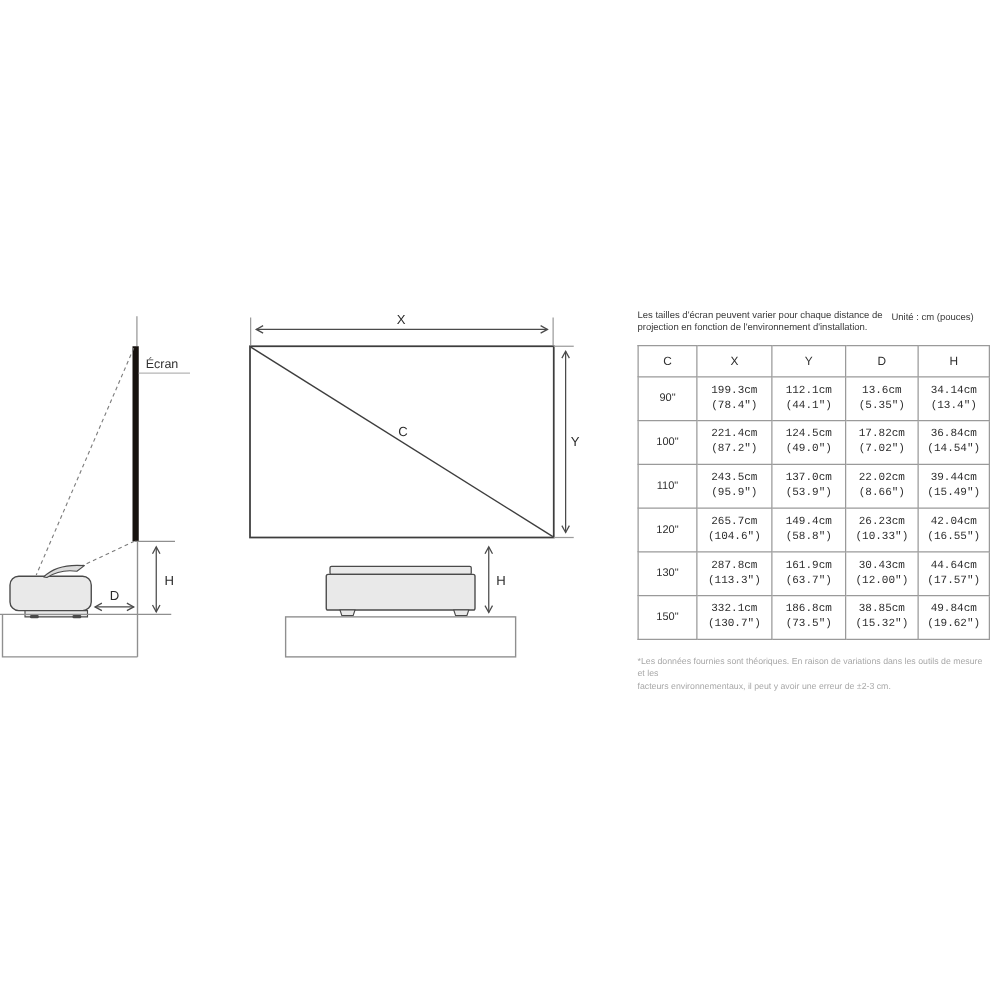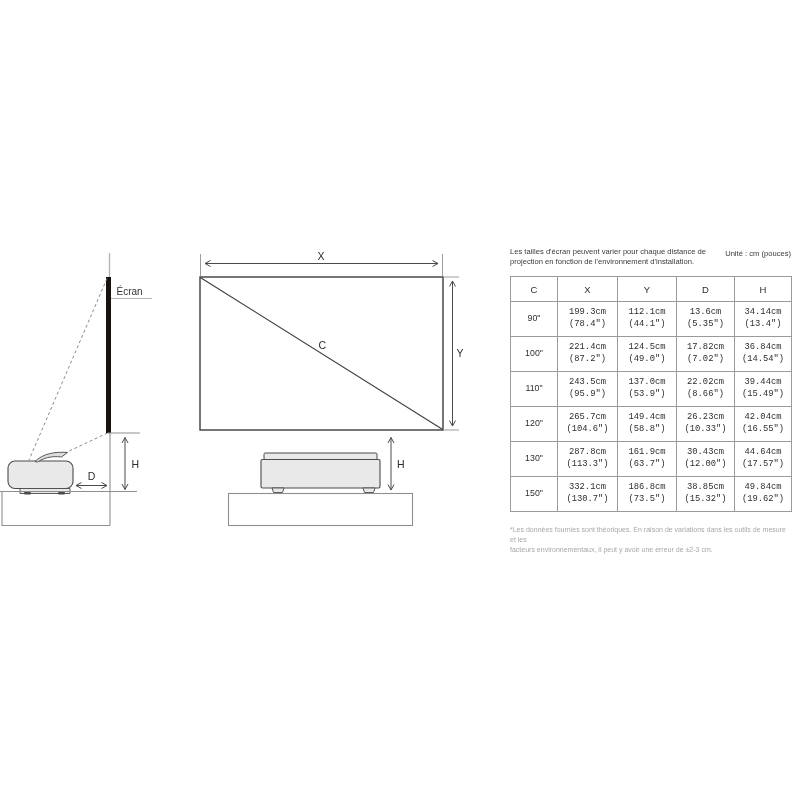--- a/index.html
+++ b/index.html
@@ -19,21 +19,21 @@
     font-size: 10.5px; fill: #2b2b2b;
   }
   .slabel { font-family: "Liberation Sans", sans-serif; font-size: 10px; fill: #333; }
 
   
   .info-panel { position: absolute; left: 510px; top: 247px; width: 281px; }
   .intro {
     font-size: 7.6px; line-height: 9.6px; color: #3a3a3a;
     white-space: pre-line; width: 225px;
   }
-  .unit { position: absolute; top: 2px; right: 0; font-size: 7.6px; color: #3a3a3a; }
+  .unit { position: absolute; top: 2px; right: 12px; font-size: 7.6px; color: #3a3a3a; }
   .spec-table {
     margin-top: 10px;
     border-collapse: collapse; width: 281px;
     table-layout: fixed;
   }
   .spec-table th, .spec-table td {
     border: 1px solid #9a9a9a;
     text-align: center; vertical-align: middle;
     background: #fff;
   }

